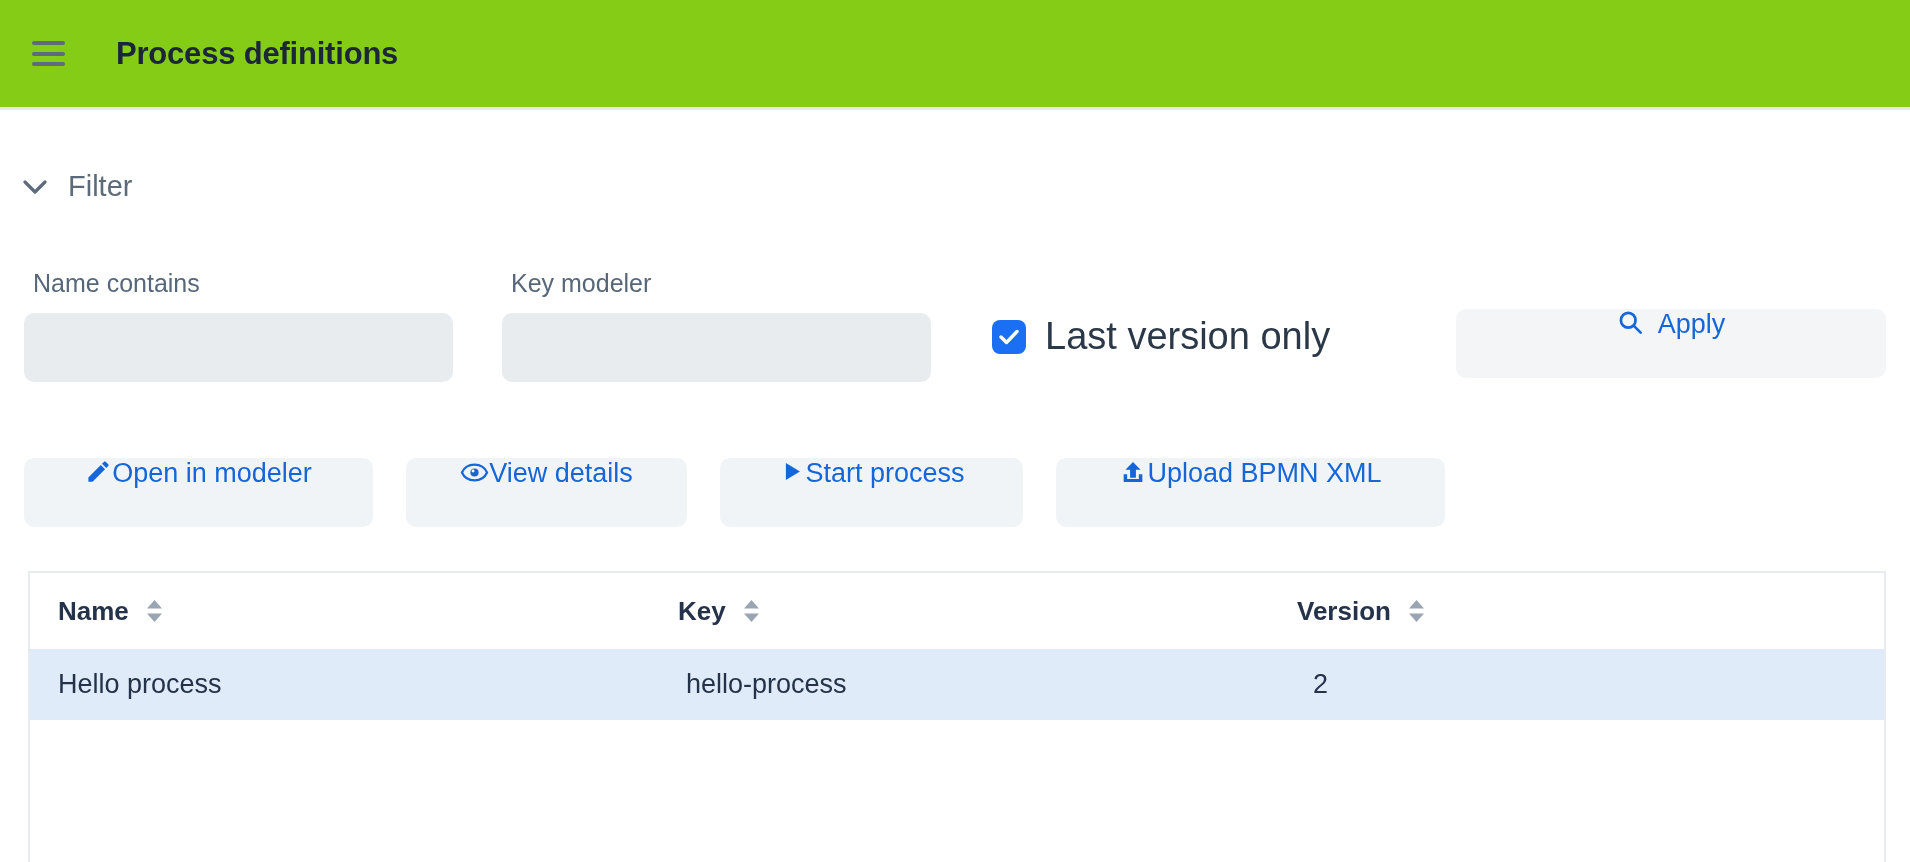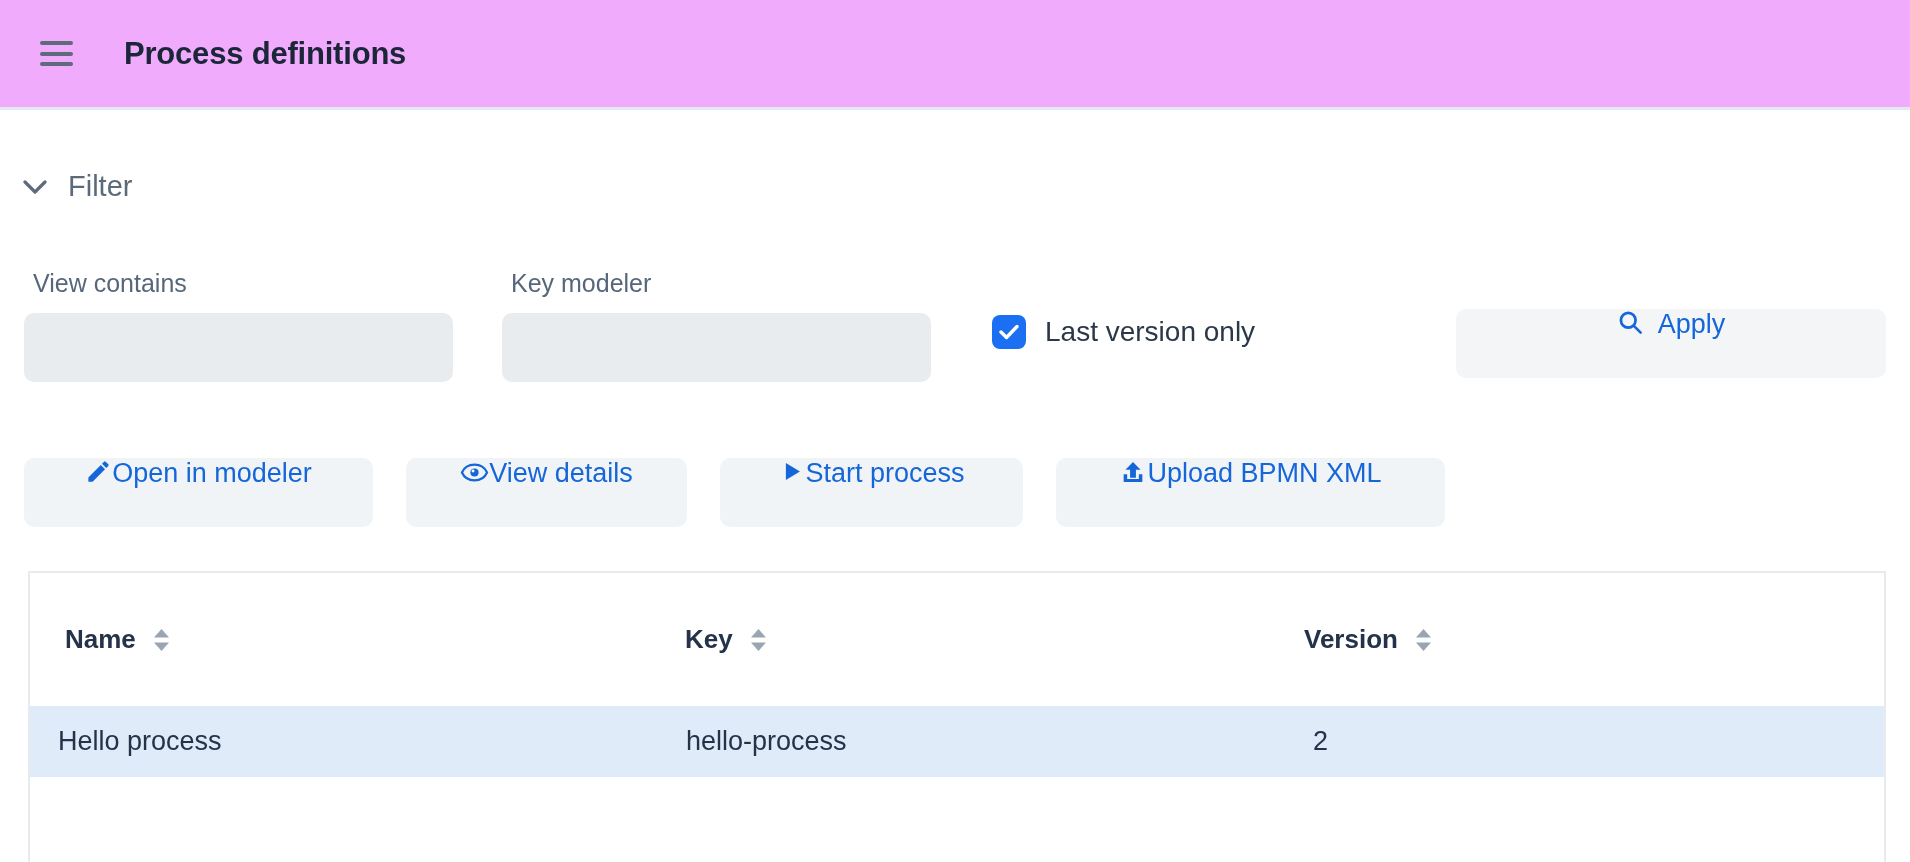--- a/index.html
+++ b/index.html
@@ -1,21 +1,21 @@
 <!DOCTYPE html>
 <html><head>
 <meta charset="utf-8">
 <style>
   * { margin: 0; padding: 0; box-sizing: border-box; }
   html, body { width: 1910px; height: 862px; overflow: hidden; background: #ffffff;
     font-family: "Liberation Sans", sans-serif; color: #24324a; }
 
   
-  .app-header { height: 110px; display: flex; align-items: center; padding-left: 40px;
-    border-bottom: 3px solid #e4e9ef; background: #f0abfc; }
+  .app-header { height: 110px; display: flex; align-items: center; padding-left: 32px;
+    border-bottom: 3px solid #e4e9ef; background: #84cc16; }
   .hamburger { width: 33px; height: 25px; display: flex; flex-direction: column;
     justify-content: space-between; cursor: pointer; }
   .hamburger span { display: block; height: 4px; border-radius: 2px; background: #5d6b7a; }
   .app-title { margin-left: 51px; font-size: 31px; font-weight: 700; color: #1b2638;
     letter-spacing: -0.2px; }
 
   
   .filter-toggle { margin: 60px 0 0 23px; display: flex; align-items: center; cursor: pointer; }
   .filter-toggle svg { display: block; }
   .filter-label { margin-left: 21px; font-size: 29px; color: #5b6b79; }
@@ -24,21 +24,21 @@
   .field-group { display: flex; flex-direction: column; }
   .field-group.name { margin-left: 24px; }
   .field-group.key { margin-left: 49px; }
   .field-label { margin-left: 9px; margin-bottom: 15px; font-size: 25px; color: #57677a; }
   .text-input { width: 429px; height: 69px; background: #e9ecee; border: none;
     border-radius: 10px; font-size: 26px; color: #24324a; padding: 0 18px; outline: none; }
 
   .checkbox-group { display: flex; align-items: center; margin-left: 61px; margin-top: 46px; }
   .checkbox { width: 34px; height: 34px; border-radius: 8px; background: #1a6ff2;
     display: flex; align-items: center; justify-content: center; cursor: pointer; flex: none; }
-  .checkbox-label { margin-left: 19px; font-size: 28px; color: #2a3848; }
+  .checkbox-label { margin-left: 19px; font-size: 38px; color: #2a3848; }
 
   .apply-button { margin-left: auto; margin-right: 24px; margin-top: 40px; width: 430px;
     height: 69px; border: none; border-radius: 10px; background: #f3f5f7; color: #1566d8;
     font-size: 27px; font-weight: 500; display: flex; 
     justify-content: center; gap: 14px; cursor: pointer;
     font-family: "Liberation Sans", sans-serif; }
 
   
   .actions-row { margin: 76px 0 0 24px; display: flex; gap: 33px; }
   .action-button { height: 69px; border: none; border-radius: 10px; background: #f1f4f6;
@@ -50,21 +50,21 @@
   .action-button.start   { width: 303px; }
   .action-button.upload  { width: 389px; }
 
   
   .def-table { margin: 44px 0 0 28px; width: 1858px; height: 300px;
     border: 2px solid #e7ebef; border-bottom: none; background: #ffffff; }
   .trow { display: flex; align-items: center; }
   .trow .c1 { width: 620px; padding-left: 28px; }
   .trow .c2 { width: 619px; padding-left: 28px; }
   .trow .c3 { flex: 1; padding-left: 28px; }
-  .thead { height: 133px; padding-left: 7px; }
+  .thead { height: 76px; }
   .th { display: flex; align-items: center; gap: 17px; font-size: 26px; font-weight: 700;
     color: #24324a; cursor: pointer; }
   .tbody-row { height: 71px; font-size: 27px; color: #24324a; cursor: pointer; gap: 8px; }
   .tbody-row.selected { background: #e0ebf9; }
   .tbody-row + .tbody-row { border-top: 2px solid #e6eaee; height: 73px; }
 
   .sort-icon { display: block; flex: none; }
 </style>
 </head>
 <body>
@@ -81,21 +81,21 @@
 <div class="filter-toggle">
   <svg class="chev" width="24" height="14" viewBox="0 0 24 14">
     <polyline points="2,2 12,12 22,2" fill="none" stroke="#5d6b7a" stroke-width="3.2" stroke-linecap="round" stroke-linejoin="round"></polyline>
   </svg>
   <span class="filter-label">Filter</span>
 </div>
 
 <div class="filter-form">
 
   <div class="field-group name">
-    <label class="field-label">View contains</label>
+    <label class="field-label">Name contains</label>
     <input class="text-input" type="text" value="" style="">
   </div>
 
   <div class="field-group key">
     <label class="field-label">Key modeler</label>
     <input class="text-input" type="text" value="" style="">
   </div>
 
   <div class="checkbox-group">
     <span class="checkbox">

